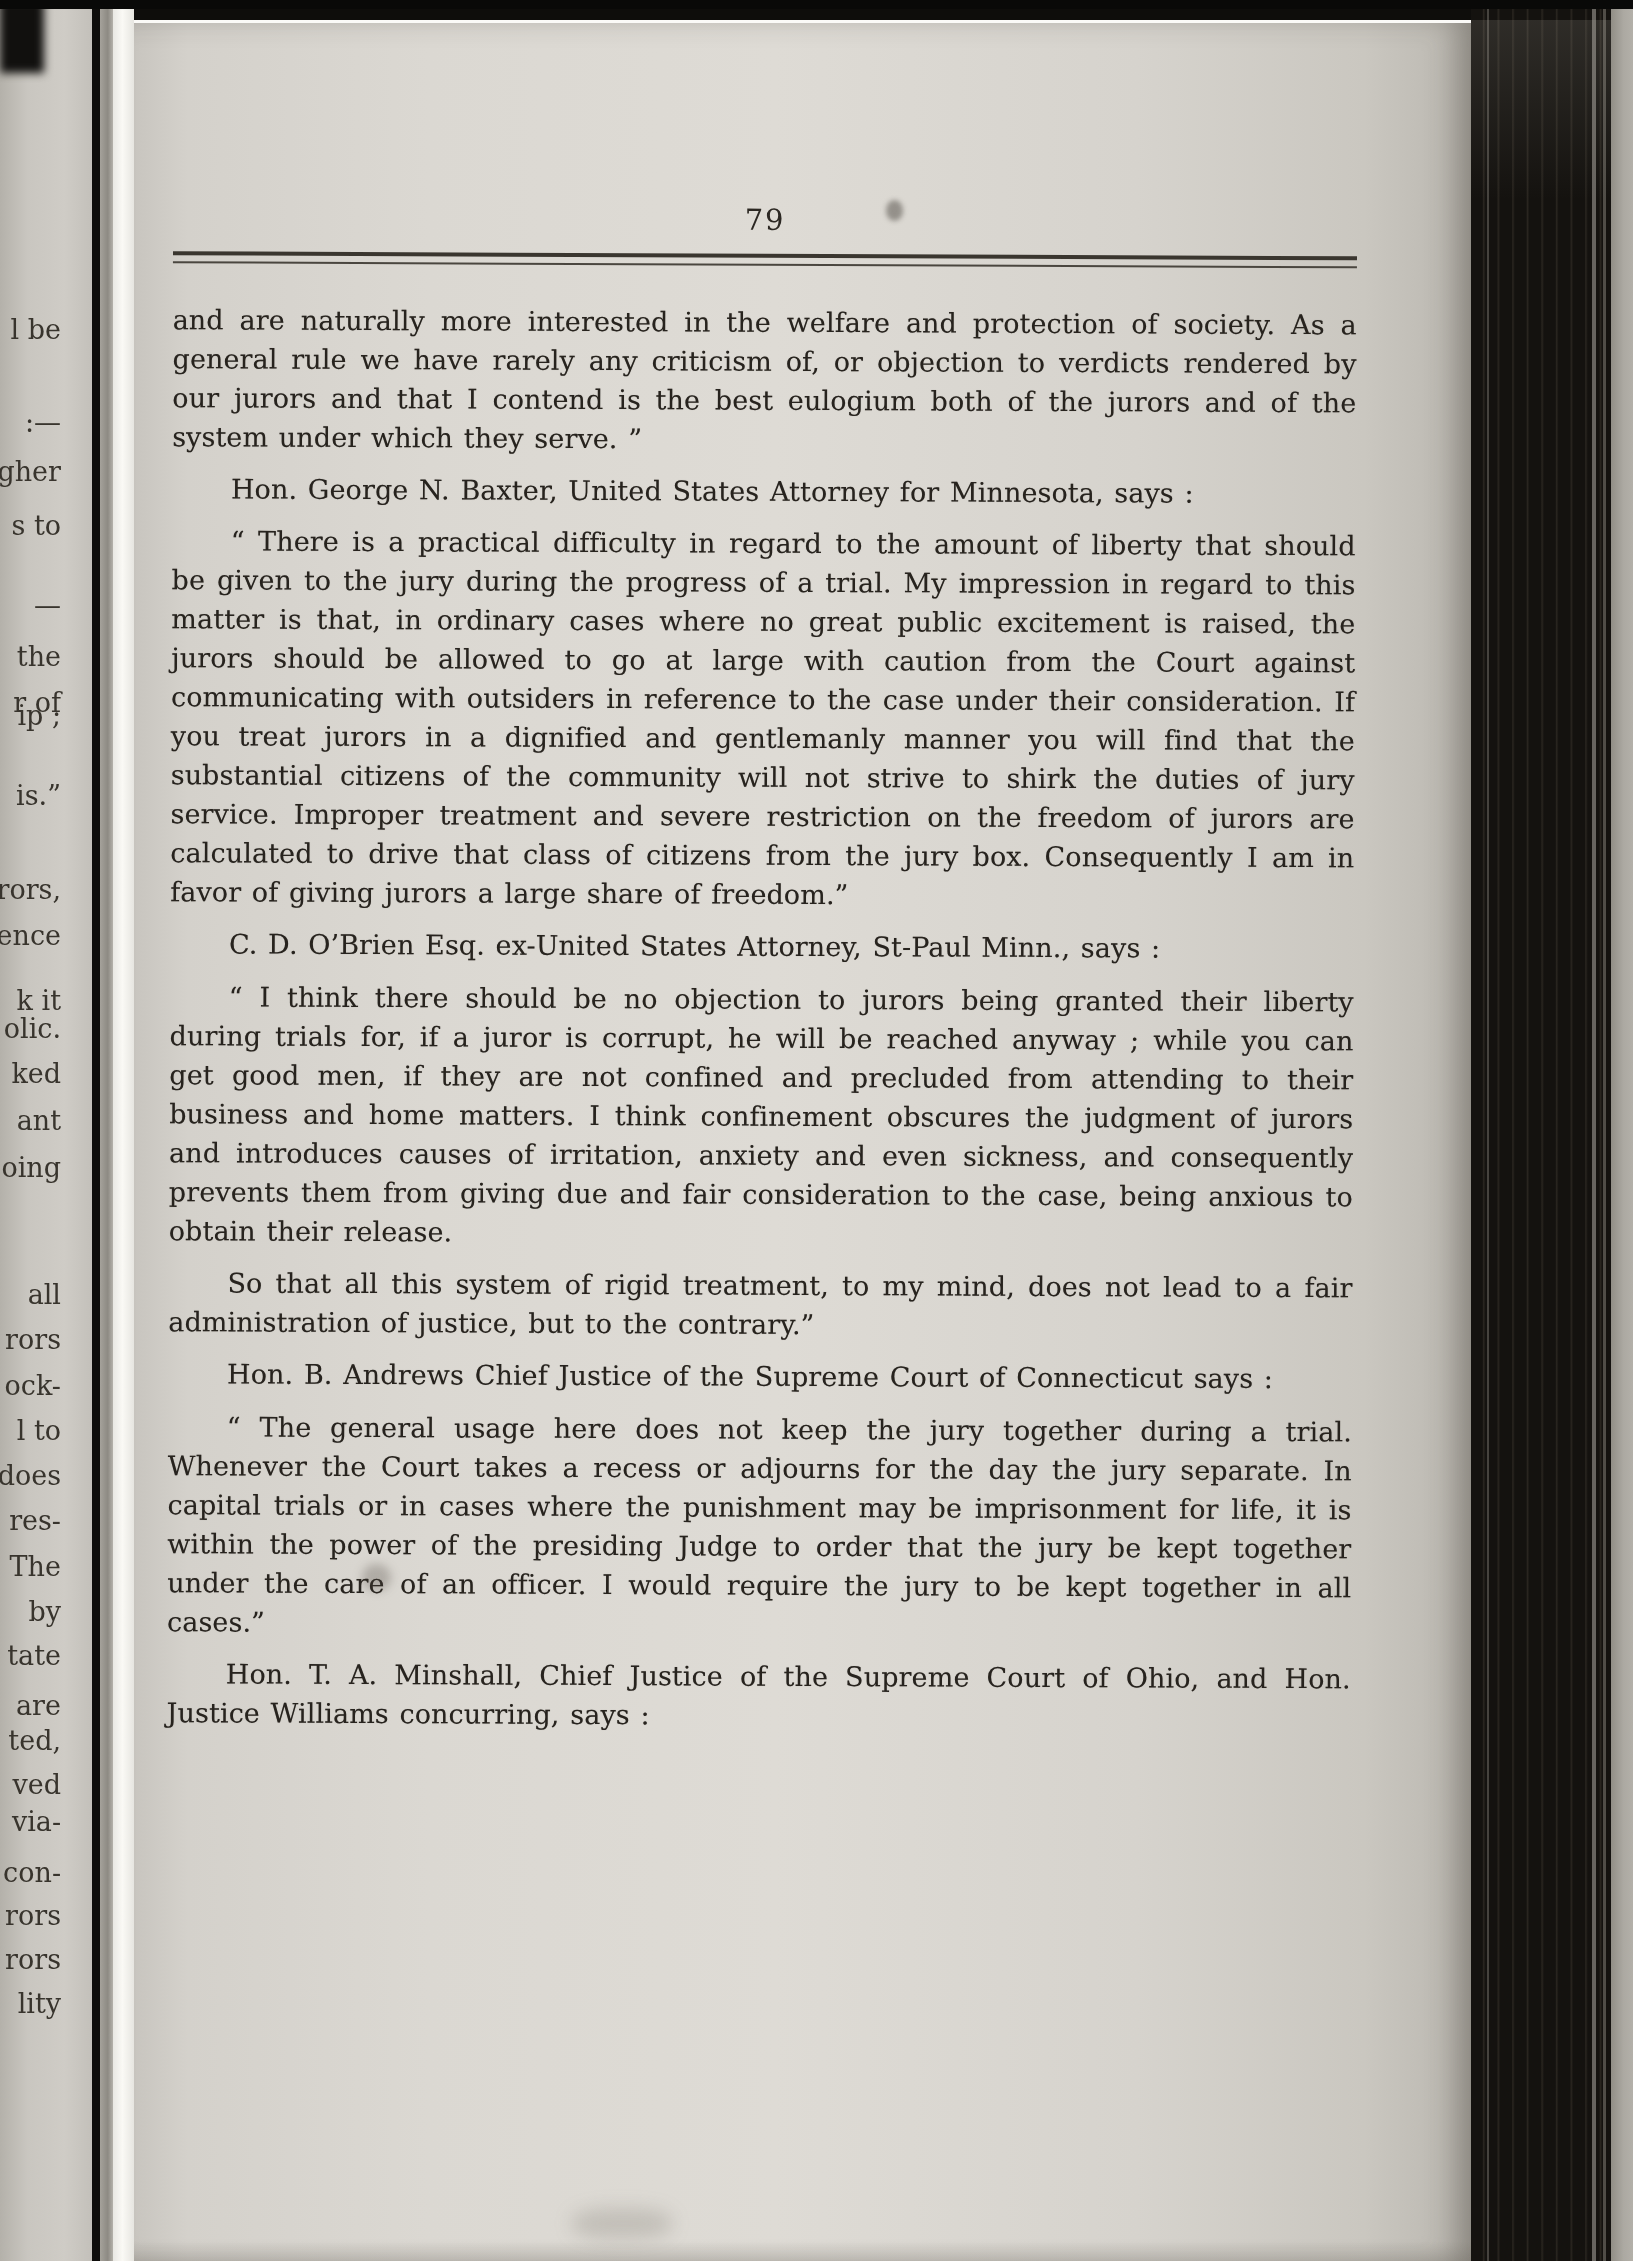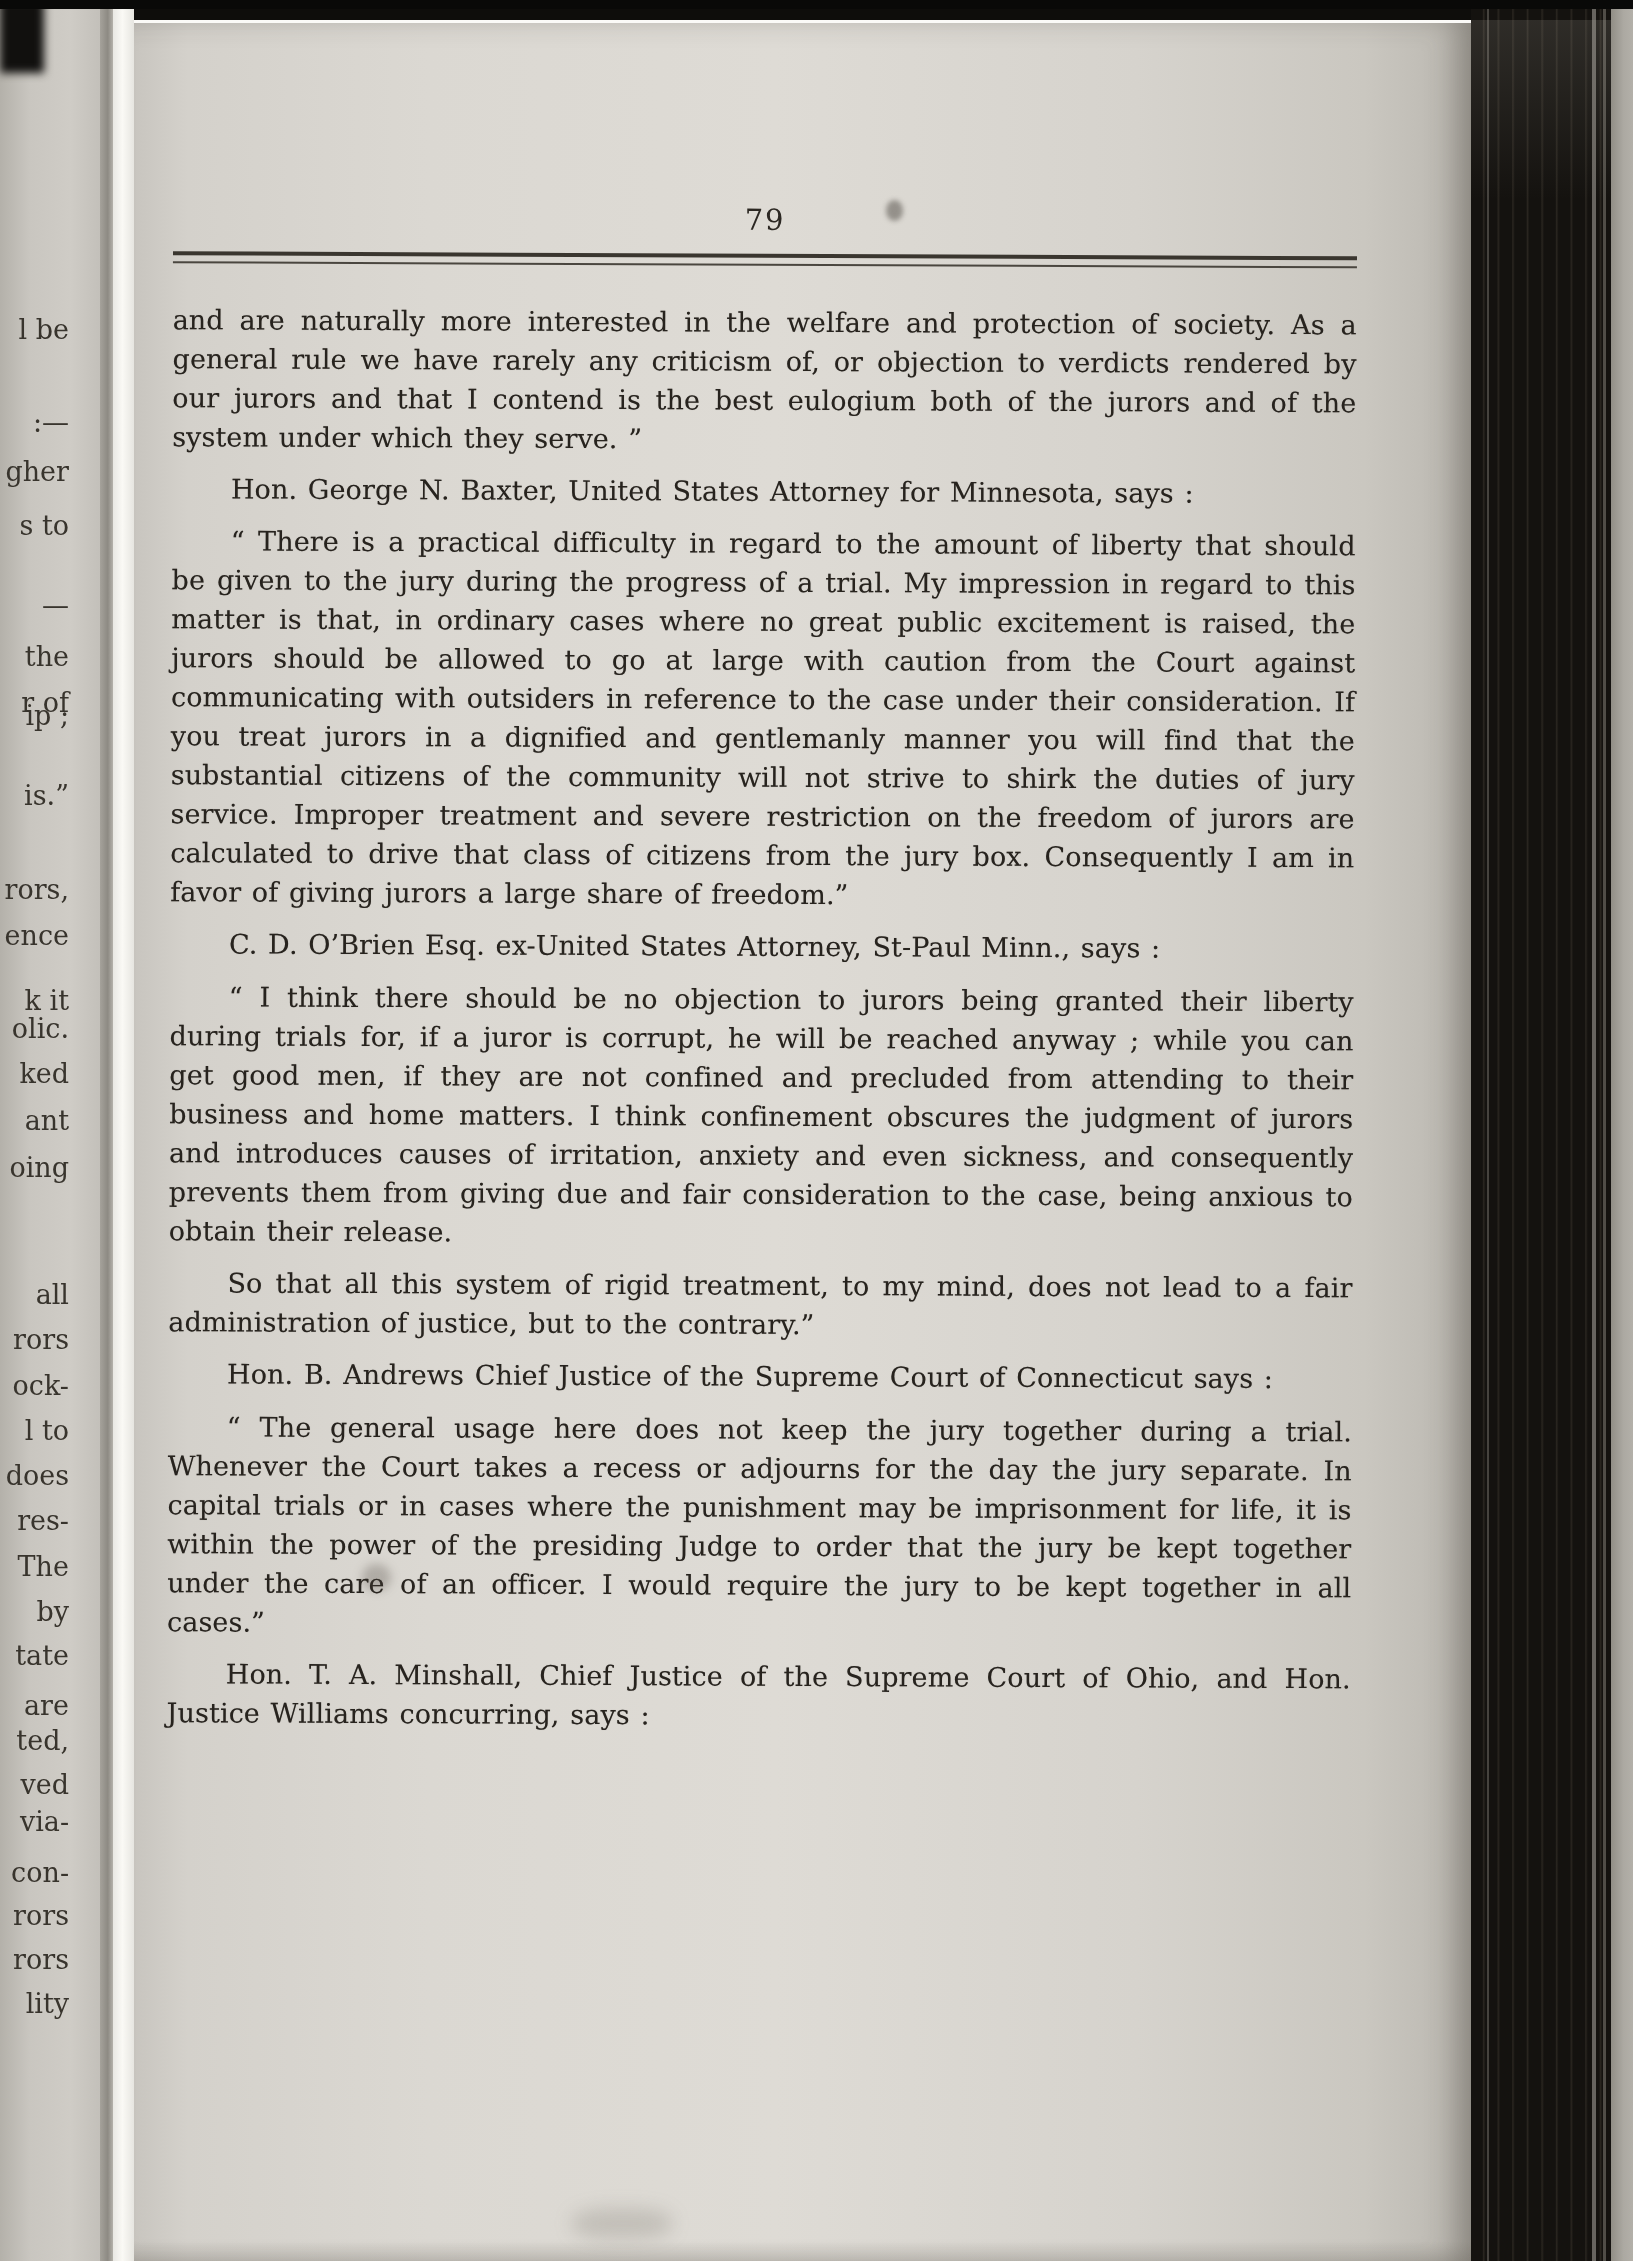--- a/index.html
+++ b/index.html
@@ -6,21 +6,21 @@
   body {
     width:1633px; height:2261px;
     position:relative;
     overflow:hidden;
     background:#0e0d0b;
     font-family:"DejaVu Serif","Liberation Serif",serif;
   }
 
   
   .facing-edge {
-    position:absolute; left:0; top:0; width:100px; height:2261px;
+    position:absolute; left:0; top:0; width:92px; height:2261px;
     background:linear-gradient(90deg,#b4b1aa 0%,#c9c6c0 30%,#cfccc6 70%,#c3c0ba 100%);
     overflow:hidden; z-index:1;
   }
   .frag {
     position:absolute; right:31px;
     font-size:27px; line-height:33px; color:#38342d;
     white-space:nowrap;
   }
   .gutter-shadow {
     position:absolute; left:100px; top:0; width:13.3px; height:2261px;

